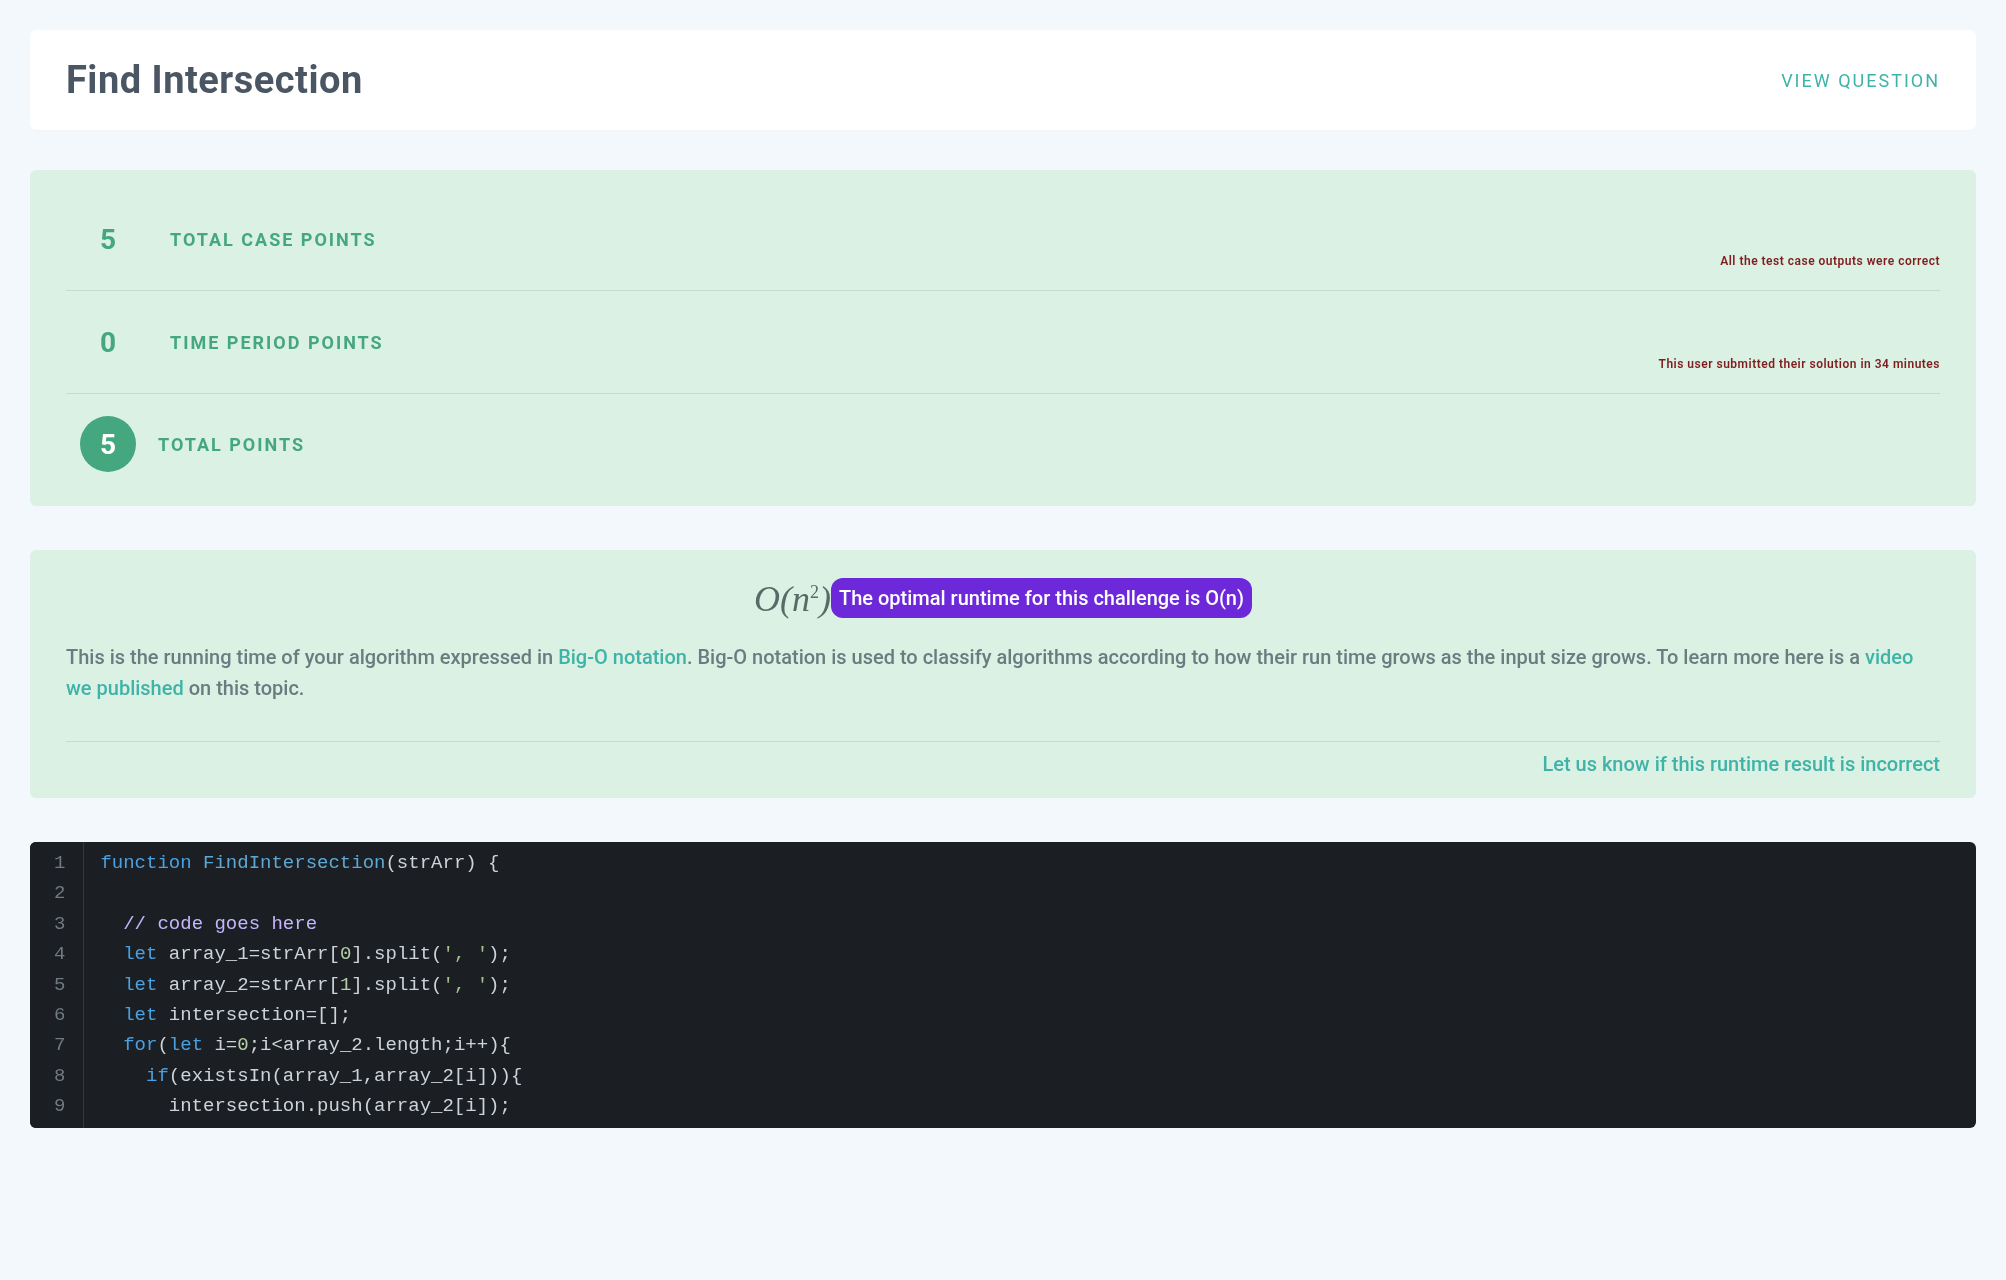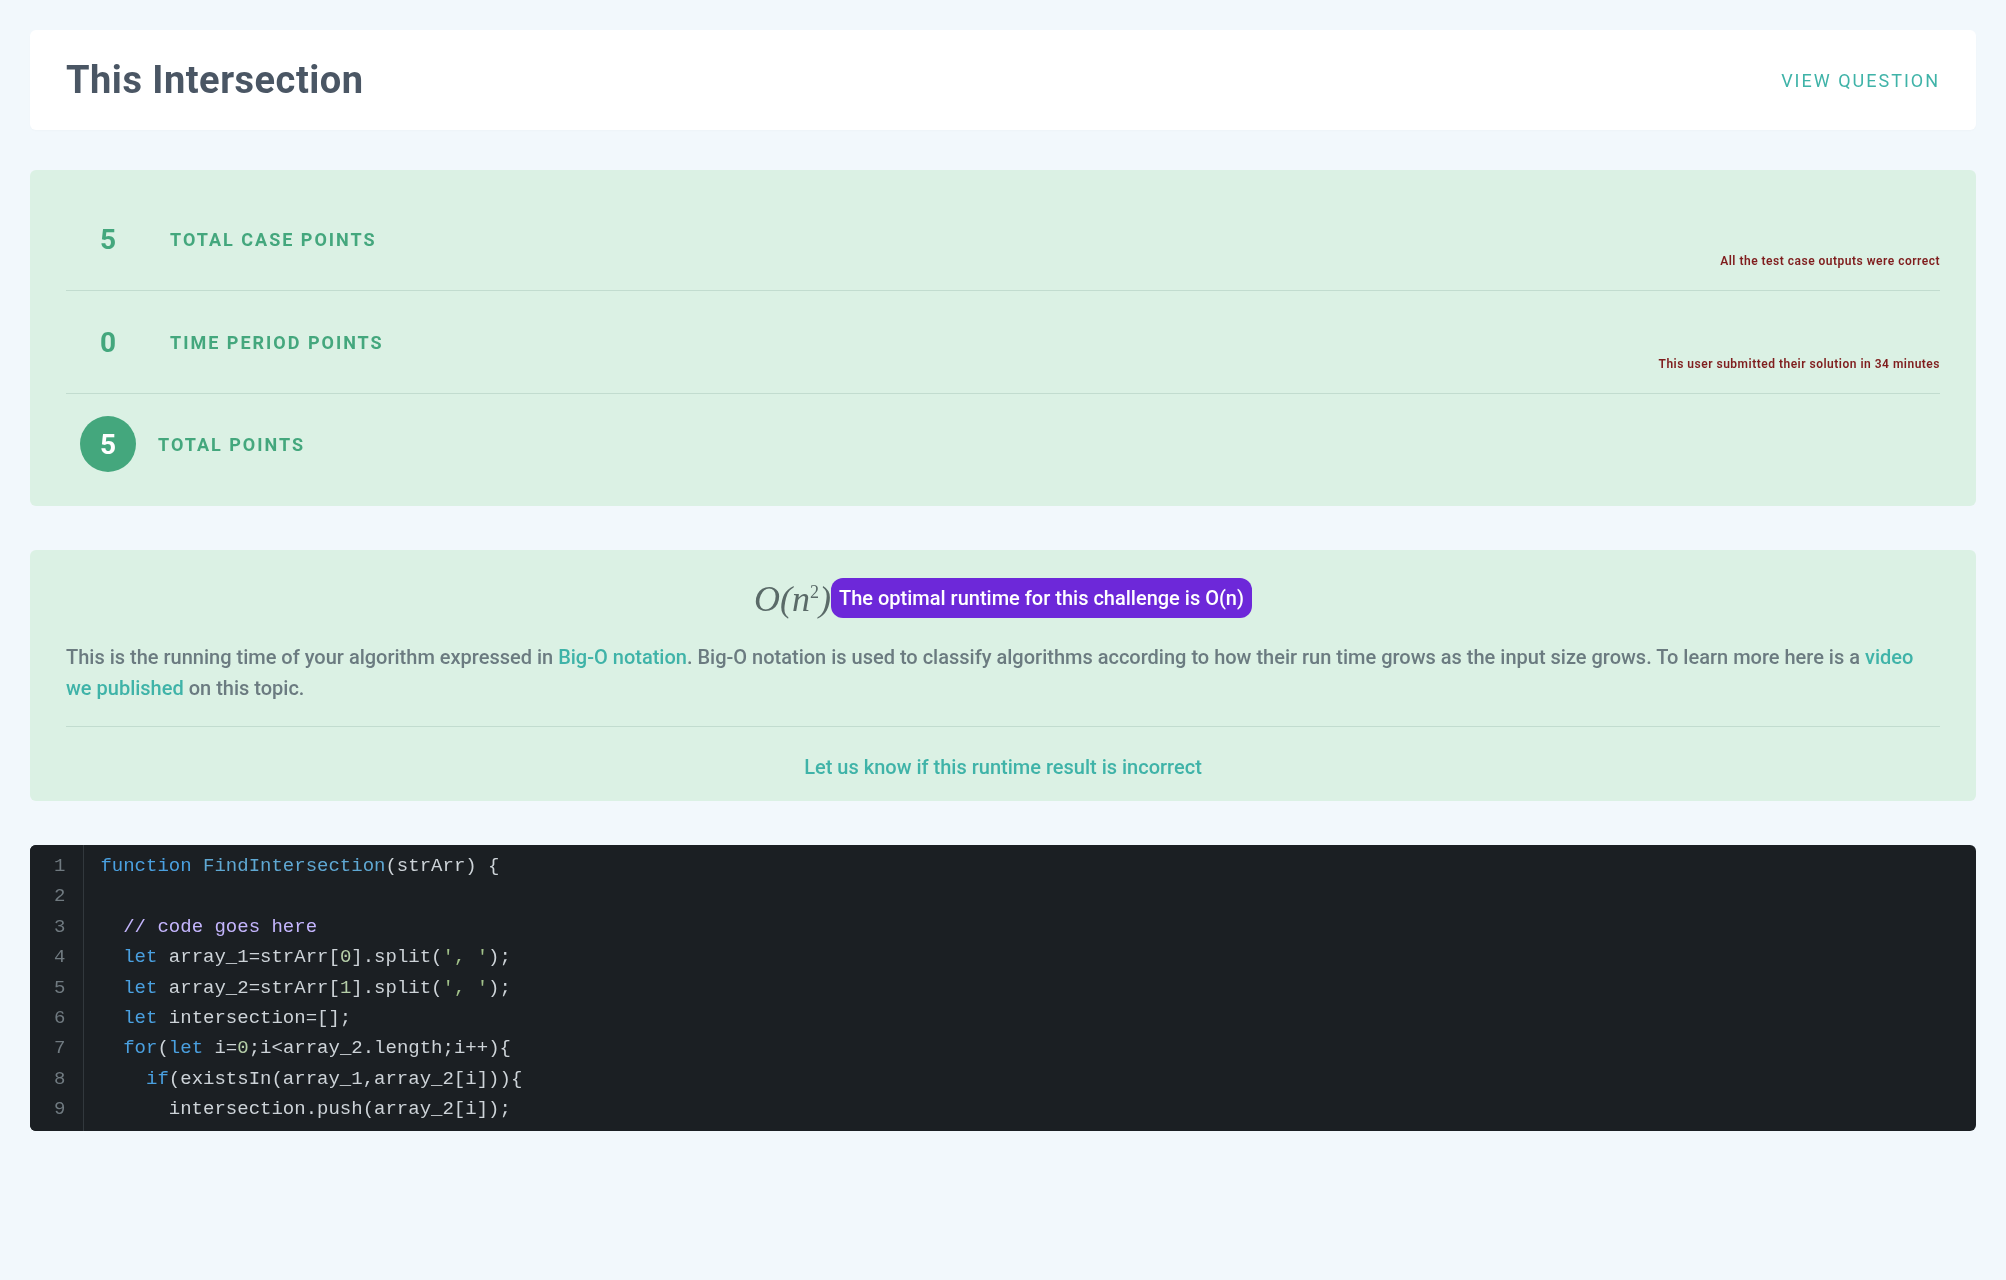--- a/index.html
+++ b/index.html
@@ -108,31 +108,31 @@
     font-size: 20px;
     padding: 8px 8px;
     border-radius: 12px;
     font-weight: 500;
   }
   .runtime-desc {
     font-size: 20px;
     line-height: 1.55;
     color: #6b7b80;
     font-weight: 500;
-    margin-bottom: 22px;
+    margin-bottom: 37px;
   }
   .runtime-desc a, .link-teal {
     color: #3fb3a8;
     text-decoration: none;
     cursor: pointer;
   }
   .runtime-feedback-row {
     border-top: 1px solid #c2dccf;
-    padding-top: 28px;
-    text-align: center;
+    padding-top: 10px;
+    text-align: right;
   }
   .runtime-feedback {
     font-size: 20px;
     color: #3fb3a8;
     cursor: pointer;
     font-weight: 500;
   }
   .code-card {
     background: #1b1f23;
     border-radius: 6px;
@@ -160,21 +160,21 @@
   .tok-kw  { color: #4aa0e0; }
   .tok-fn  { color: #5fa8d3; }
   .tok-cmt { color: #c4b5fd; }
   .tok-str { color: #a2c28a; }
   .tok-num { color: #b5cea8; }
 </style>
 </head>
 <body>
 
 <div class="header-card">
-  <div class="header-title">This Intersection</div>
+  <div class="header-title">Find Intersection</div>
   <div class="view-question">VIEW QUESTION</div>
 </div>
 
 <div class="points-card">
   <div class="points-row">
     <div class="points-num">5</div>
     <div class="points-label">TOTAL CASE POINTS</div>
     <div class="points-detail">All the test case outputs were correct</div>
   </div>
   <div class="points-row">

